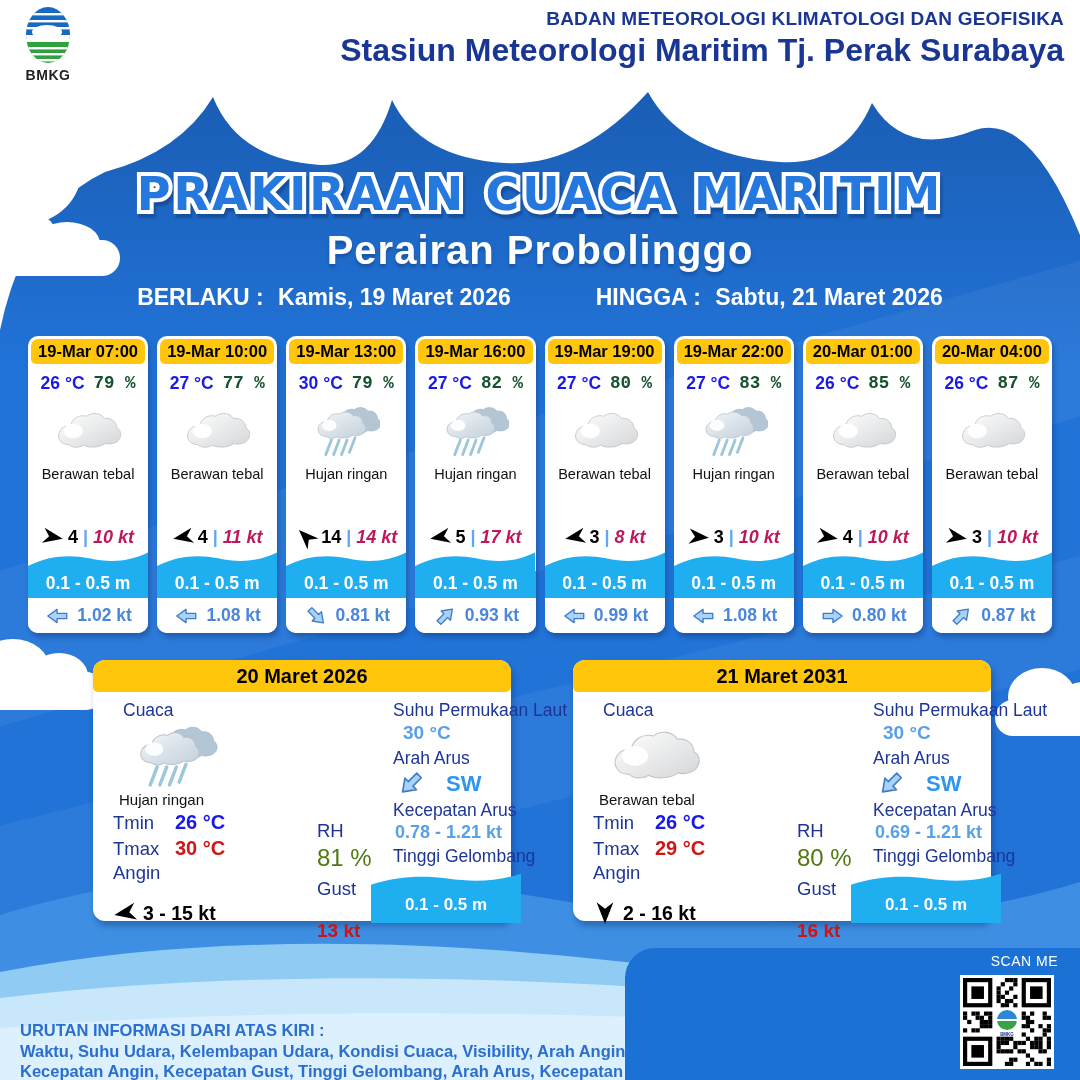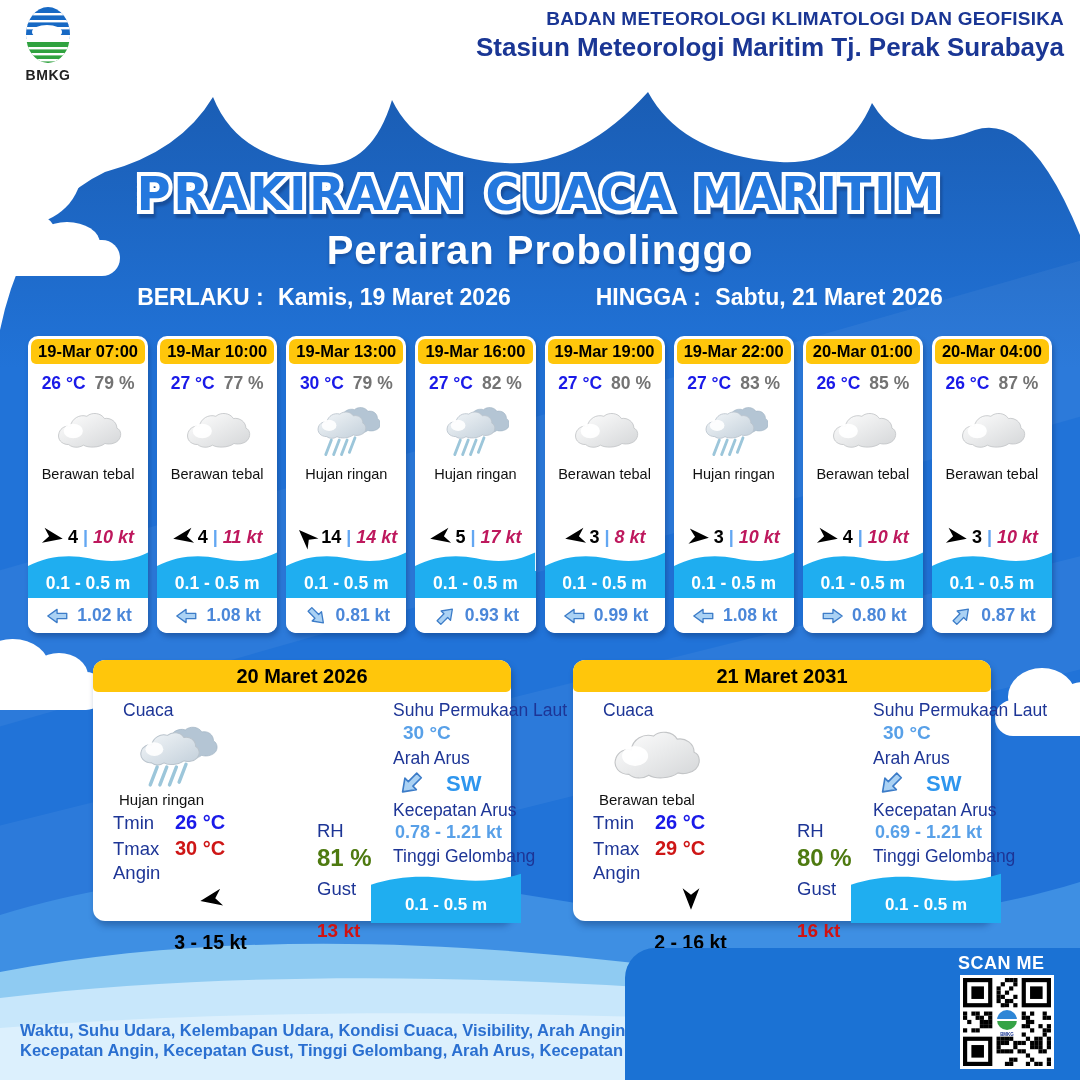--- a/index.html
+++ b/index.html
@@ -18,21 +18,21 @@
   .dcloud::before,.dcloud::after{content:"";position:absolute;background:#fff;border-radius:50%;}
   .dcloud::before{width:52%;height:160%;left:10%;bottom:28%;}
   .dcloud::after{width:40%;height:120%;right:12%;bottom:30%;}
 
   
   .brand{position:absolute;left:20px;top:6px;z-index:5;text-align:center;width:56px;}
   .brand svg{display:block;margin:0 auto;}
   .brand-label{font-size:14px;font-weight:bold;color:#222;letter-spacing:.5px;margin-top:1px;}
   .orghead{position:absolute;right:16px;top:8px;z-index:5;text-align:right;color:#1A3694;}
   .org1{font-size:19px;font-weight:bold;letter-spacing:.2px;}
-  .org2{font-size:26px;font-weight:bold;margin-top:2px;}
+  .org2{font-size:32px;font-weight:bold;margin-top:2px;}
 
   
   .title-wrap{position:absolute;left:0;top:158px;width:964px;text-align:center;z-index:5;}
   .subtitle{position:absolute;left:0;top:228px;width:1080px;text-align:center;z-index:5;
             color:#fff;font-size:40px;font-weight:bold;letter-spacing:1px;
             text-shadow:0 3px 3px rgba(16,50,110,.4);}
   .validity{position:absolute;left:0;top:284px;width:1080px;z-index:5;display:flex;
             justify-content:center;gap:85px;color:#fff;font-size:23px;font-weight:bold;}
   .validity .lbl{margin-right:8px;}
 
@@ -40,21 +40,21 @@
   .hrow{position:absolute;left:28px;top:336px;width:1024px;height:297px;z-index:5;
         display:flex;gap:9px;}
   .hcard{flex:1;background:#fff;border-radius:10px;display:flex;flex-direction:column;
          box-shadow:2px 4px 5px rgba(8,40,95,.35);overflow:hidden;}
   .hcard-time{margin:3px 3px 0;background:#FFC60B;border-radius:7px 7px 5px 5px;
               text-align:center;font-size:16.5px;font-weight:bold;color:#000;
               line-height:25px;height:25px;white-space:nowrap;}
   .hcard-temps{margin-top:9px;text-align:center;font-size:17.5px;font-weight:bold;
                display:flex;justify-content:center;gap:9px;white-space:nowrap;}
   .hcard-temps .t{color:#1A1AE8;}
-  .hcard-temps .h{color:#737373;}
+  .hcard-temps .h{color:#14532d;font-family:Liberation Mono, monospace;}
   .hcard-icon{height:62px;margin-top:6px;display:flex;justify-content:center;align-items:center;}
   .hcard-icon svg{width:68px;height:54px;}
   .hcard-cond{margin-top:4px;text-align:center;font-size:14.5px;color:#111;white-space:nowrap;}
   .hspacer{flex:1;}
   .hcard-wind{display:flex;align-items:center;justify-content:center;gap:4px;
               font-size:18px;font-weight:bold;margin-bottom:1px;white-space:nowrap;}
   .dart{display:inline-flex;width:22px;height:22px;}
   .dart svg{width:22px;height:22px;}
   .hcard-wind .ws{color:#000;}
   .hcard-wind .sep{color:#63A7F2;font-weight:bold;margin:0 1px;}
@@ -79,47 +79,47 @@
   .dcol1{position:absolute;left:20px;top:8px;width:195px;}
   .dcol1 .cuaca{font-size:17.5px;margin-left:10px;}
   .dicon{width:92px;height:66px;margin:2px 0 0 16px;}
   .dicon svg{width:92px;height:66px;}
   .dcond{font-size:15px;color:#111;margin-left:6px;margin-top:2px;white-space:nowrap;}
   .drow{display:flex;align-items:flex-end;margin-top:3px;}
   .drow .dl{width:62px;font-size:18.5px;}
   .drow .dv{font-size:20px;font-weight:bold;}
   .dv.blue{color:#1A1AE8;} .dv.red{color:#CE1616;}
   .angin-lbl{font-size:18.5px;margin-top:2px;}
-  .angin-val{display:flex;align-items:center;gap:20px;font-size:19.5px;font-weight:bold;
-             color:#000;margin-top:3px;white-space:nowrap;flex-direction:column;}
+  .angin-val{display:flex;align-items:center;gap:6px;font-size:19.5px;font-weight:bold;
+             color:#000;margin-top:17px;white-space:nowrap;}
   .angin-val .dart{width:24px;height:24px;} .angin-val .dart svg{width:24px;height:24px;}
   .dcol2{position:absolute;left:224px;top:128px;width:80px;}
   .dcol2 .rhl{font-size:18.5px;}
-  .dcol2 .rhv{font-size:24px;font-weight:bold;color:#4E7A10;margin-top:2px;white-space:nowrap;}
+  .dcol2 .rhv{font-size:24px;font-weight:normal;color:#4E7A10;margin-top:2px;white-space:nowrap;}
   .dcol2 .gl{font-size:18.5px;margin-top:6px;}
   .dcol2 .gv{font-size:19px;font-weight:bold;color:#CF1212;margin-top:20px;white-space:nowrap;}
   .dcol3{position:absolute;left:300px;top:8px;width:112px;}
   .dcol3 .l{font-size:17.5px;white-space:nowrap;}
   .dcol3 .splv{font-size:19px;font-weight:bold;color:#58A0E8;margin:1px 0 4px 10px;}
   .arah{display:flex;align-items:center;gap:19px;margin:1px 0 3px 2px;}
   .arah .barrow{width:32px;height:27px;} .arah .barrow svg{width:32px;height:27px;}
   .arah .sw{font-size:22px;font-weight:bold;color:#2E96EE;}
   .kecv{font-size:18px;font-weight:bold;color:#58A0E8;margin:1px 0 3px 2px;white-space:nowrap;}
   .dwavebox{width:150px;margin-top:4px;margin-left:-22px;}
   .dwavebox .crest{height:18px;}
   .dwavebox .waveband{height:34px;line-height:32px;font-size:17px;}
 
   
   .footer-note{position:absolute;left:20px;top:1020px;z-index:6;color:#2A6FD0;
                font-weight:bold;font-size:16.5px;line-height:20px;}
   .footer-note .fh{margin-bottom:1px;}
   .scan-panel{position:absolute;left:625px;top:948px;width:455px;height:132px;z-index:6;
               background:#1B72D4;border-radius:30px 0 0 0;}
-  .scanme{position:absolute;right:22px;top:5px;width:100px;text-align:left;color:#fff;
-          font-size:18px;letter-spacing:.5px;font-weight:bold;}
+  .scanme{position:absolute;right:22px;top:5px;width:100px;text-align:right;color:#fff;
+          font-size:14px;letter-spacing:.5px;}
   .qrbox{position:absolute;right:26px;top:27px;width:94px;height:94px;background:#fff;
          padding:3px;}
   .qrbox svg{display:block;width:88px;height:88px;}
 </style>
 </head>
 <body>
 
 <div class="stage">
 
   <svg class="topwave" viewBox="0 0 1080 1080" preserveAspectRatio="none">
@@ -697,20 +697,21 @@
           <svg class="crest" viewBox="0 0 122 26" preserveAspectRatio="none">
               <path d="M0,20 C20,8 42,6 62,11 C86,17 104,14 122,4 L122,26 0,26 Z" fill="#1FAEF0"></path>
             </svg>
           <div class="waveband">0.1 - 0.5 m</div>
         </div>
       </div>
     </div>
   </div>
 
   <div class="footer-note">
+    <div class="fh">URUTAN INFORMASI DARI ATAS KIRI :</div>
     <div>Waktu, Suhu Udara, Kelembapan Udara, Kondisi Cuaca, Visibility, Arah Angin,</div>
     <div>Kecepatan Angin, Kecepatan Gust, Tinggi Gelombang, Arah Arus, Kecepatan Arus</div>
   </div>
   <div class="scan-panel">
     <div class="scanme">SCAN ME</div>
     <div class="qrbox">
         <svg viewBox="0 0 88 88" xmlns="http://www.w3.org/2000/svg">
           <rect width="88" height="88" fill="#fff"></rect>
           <rect x="41.90" y="0.00" width="4.19" height="4.19" fill="#000"></rect>
           <rect x="46.10" y="0.00" width="4.19" height="4.19" fill="#000"></rect>

